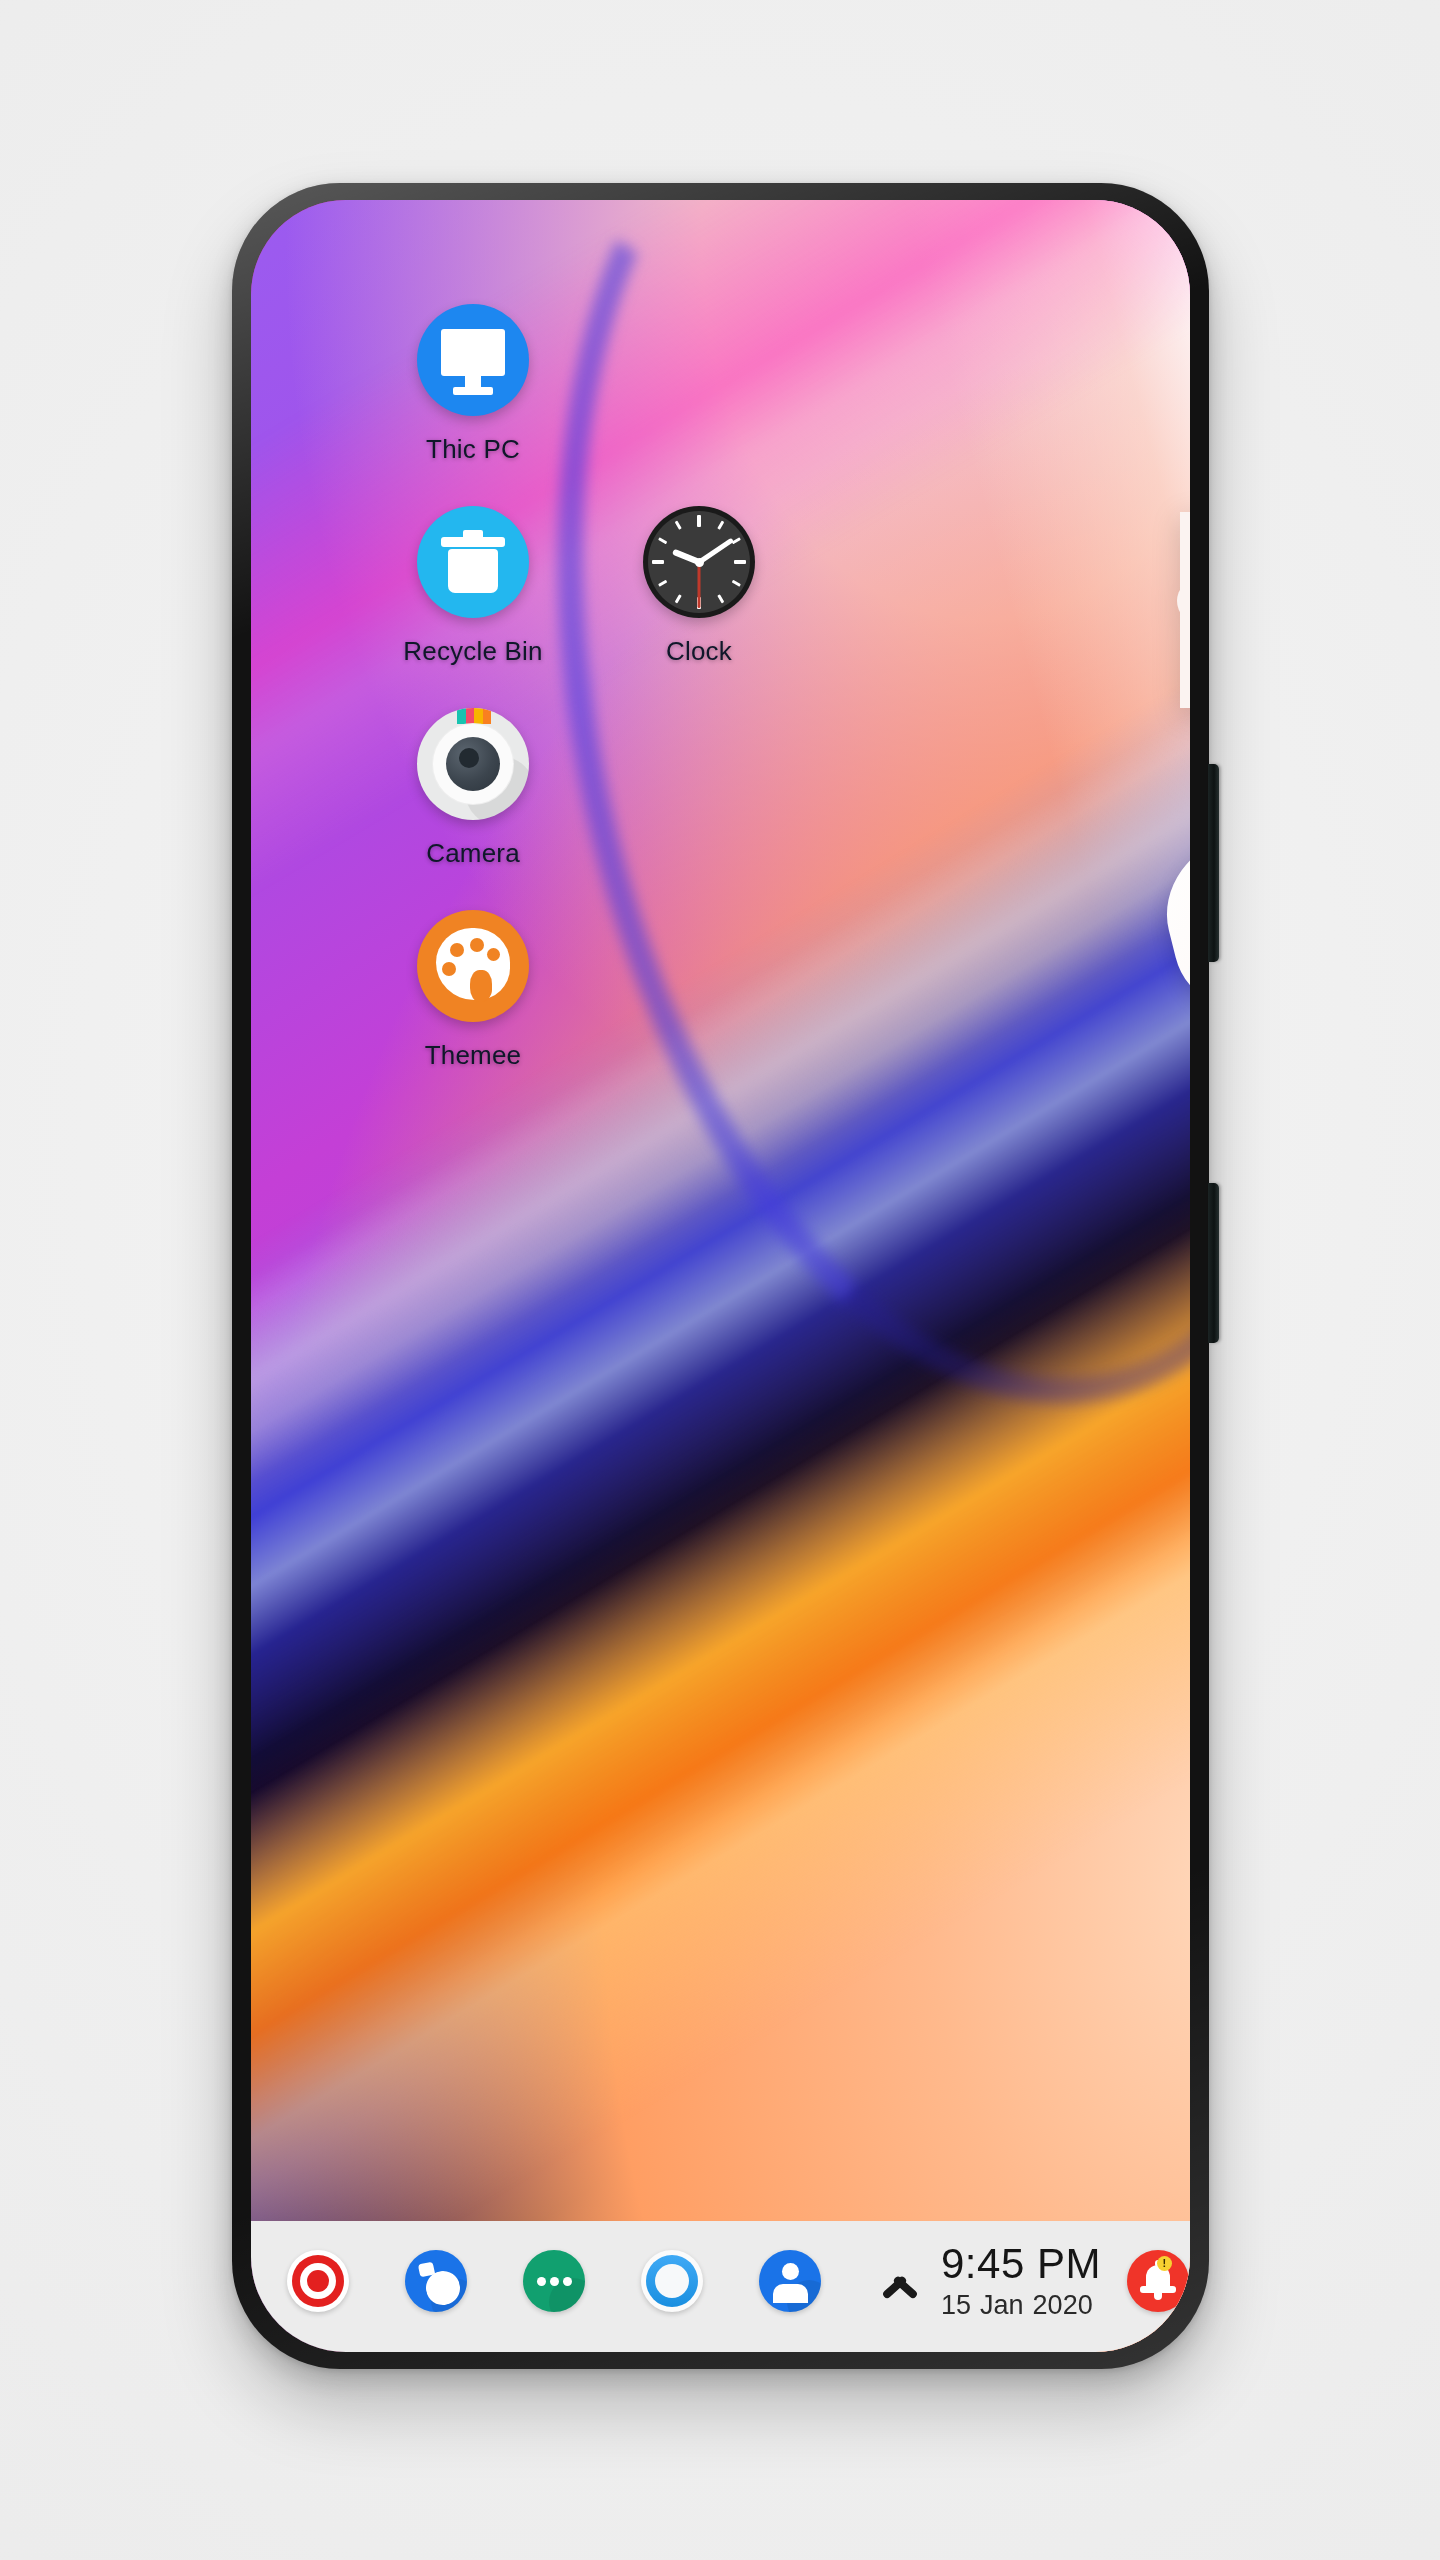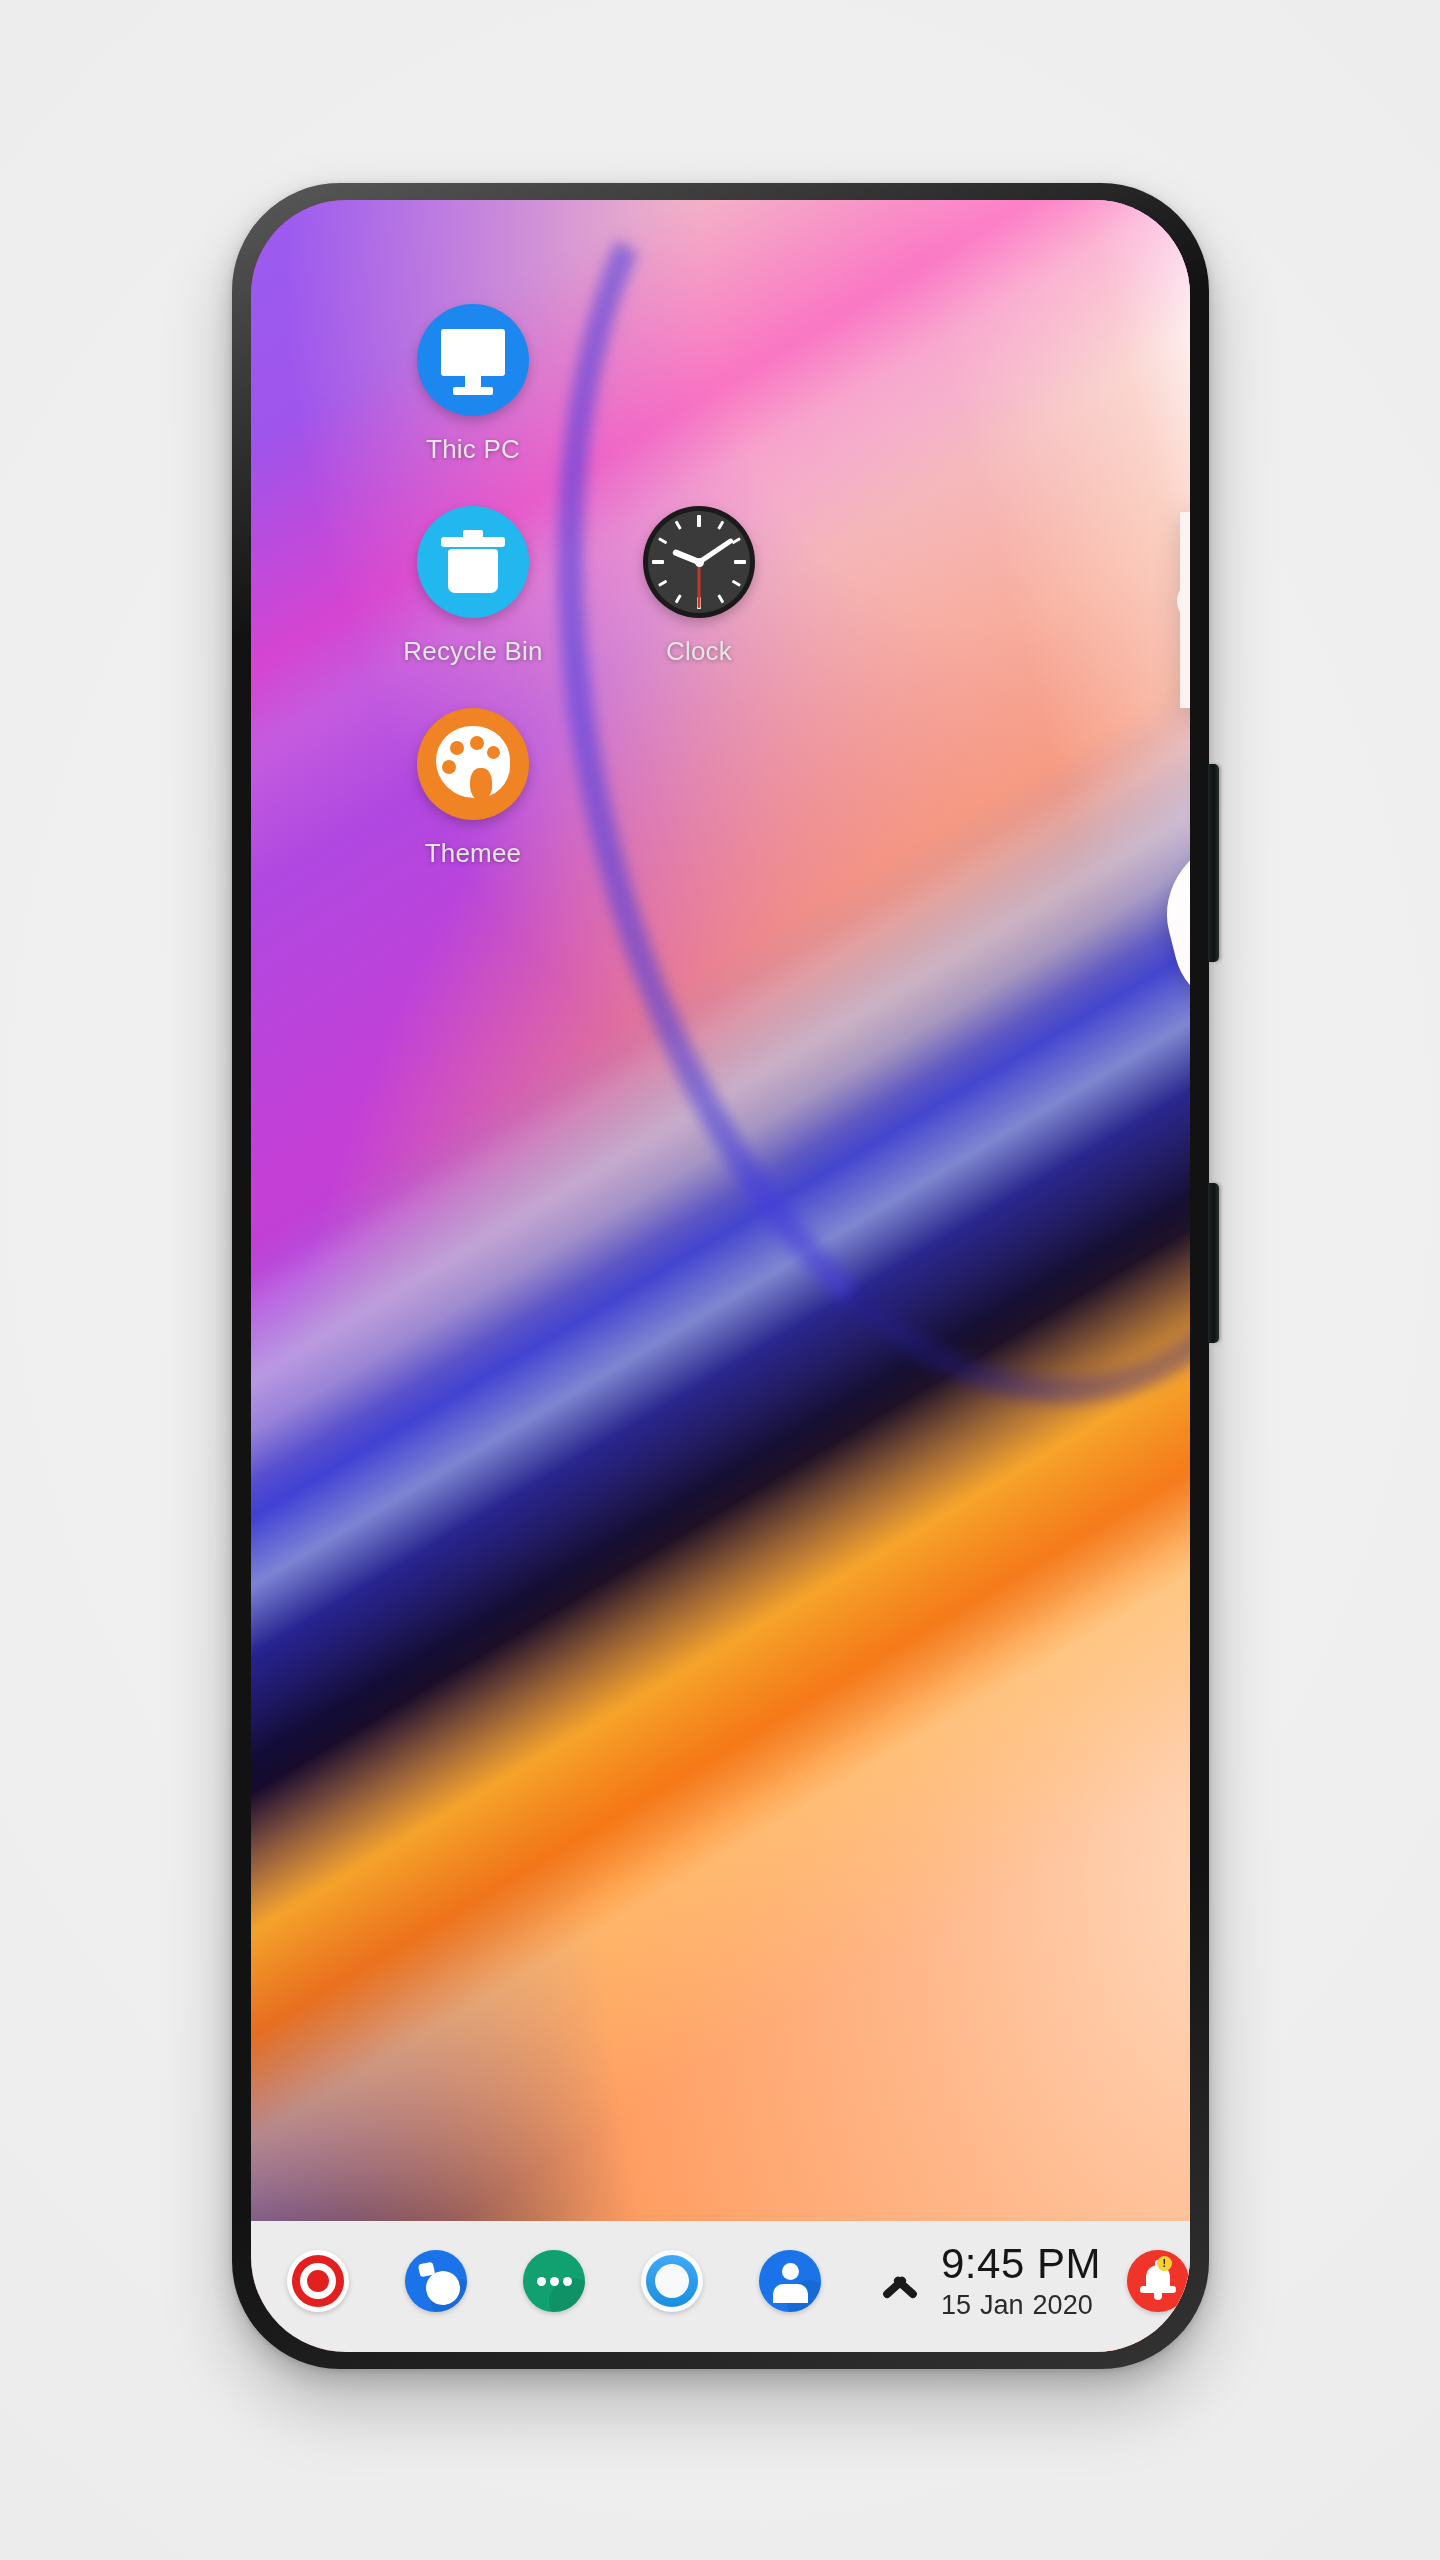--- a/index.html
+++ b/index.html
@@ -157,21 +157,21 @@
   }
   .app-cell.spacer{visibility:hidden;}
   .app-icon{
     width:112px;height:112px;border-radius:50%;
     position:relative;overflow:hidden;
     box-shadow:0 5px 12px rgba(0,0,0,.22);
     flex:none;
   }
   .app-label{
     margin-top:18px;
-    color:#e5e5e5;
+    color:#0f172a;
     font-size:26px;
     letter-spacing:.2px;
     text-shadow:0 1px 4px rgba(0,0,0,.35);
     white-space:nowrap;
   }
   
   #app-grid .app-row{ padding-left:109px; }
 
   
   
@@ -417,20 +417,38 @@
           <div class="hand sec"></div>
           <div class="hand hour"></div>
           <div class="hand min"></div>
           <div class="pin"></div>
         </div>
         <div class="app-label">Clock</div>
       </div>
     </div>
 
 
+    <div class="app-row">
+      <div class="app-cell">
+        <div class="app-icon ic-cam">
+          <div class="shade"></div>
+          <div class="stripes">
+            <i style="background:#18c3b0"></i>
+            <i style="background:#f24b6a"></i>
+            <i style="background:#f7b500"></i>
+            <i style="background:#f98020"></i>
+          </div>
+          <div class="ring"></div>
+          <div class="lens"></div>
+          <div class="pupil"></div>
+        </div>
+        <div class="app-label">Camera</div>
+      </div>
+      <div class="app-cell spacer"></div>
+    </div>
 
 
     <div class="app-row">
       <div class="app-cell">
         <div class="app-icon ic-theme">
           <div class="pal"></div>
           <div class="dot" style="left:33px;top:33px;width:14px;height:14px;"></div>
           <div class="dot" style="left:53px;top:28px;width:14px;height:14px;"></div>
           <div class="dot" style="left:70px;top:38px;width:13px;height:13px;"></div>
           <div class="dot" style="left:25px;top:52px;width:14px;height:14px;"></div>

